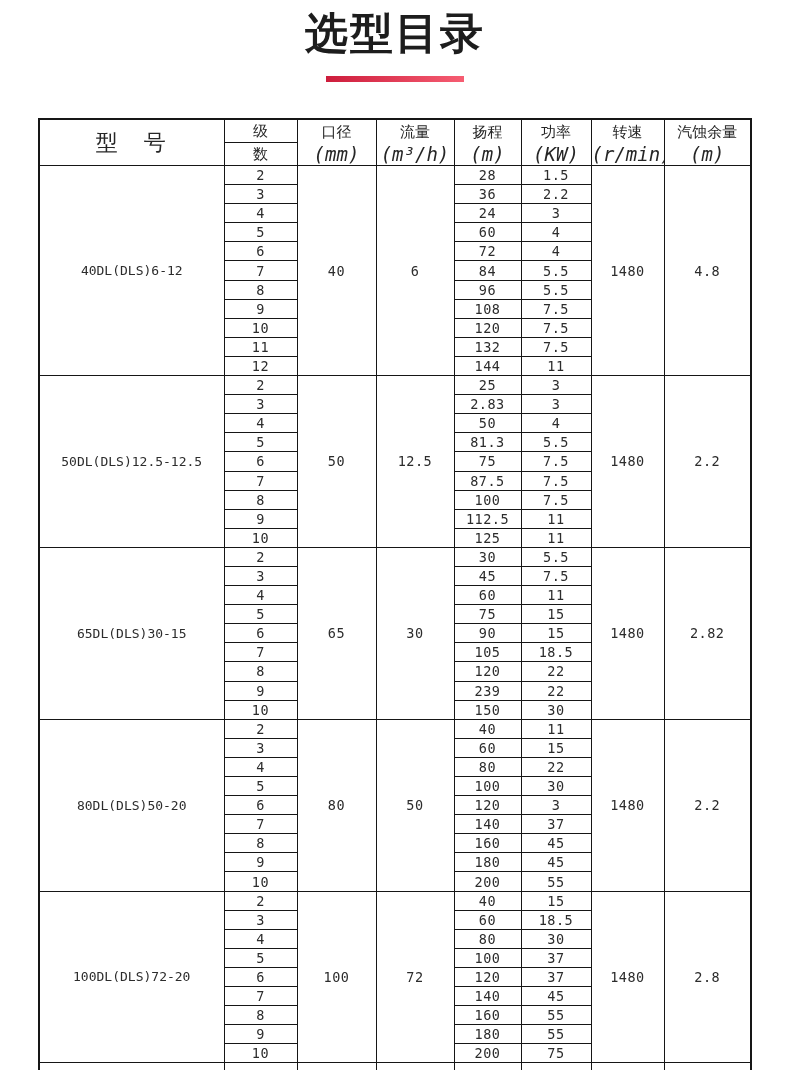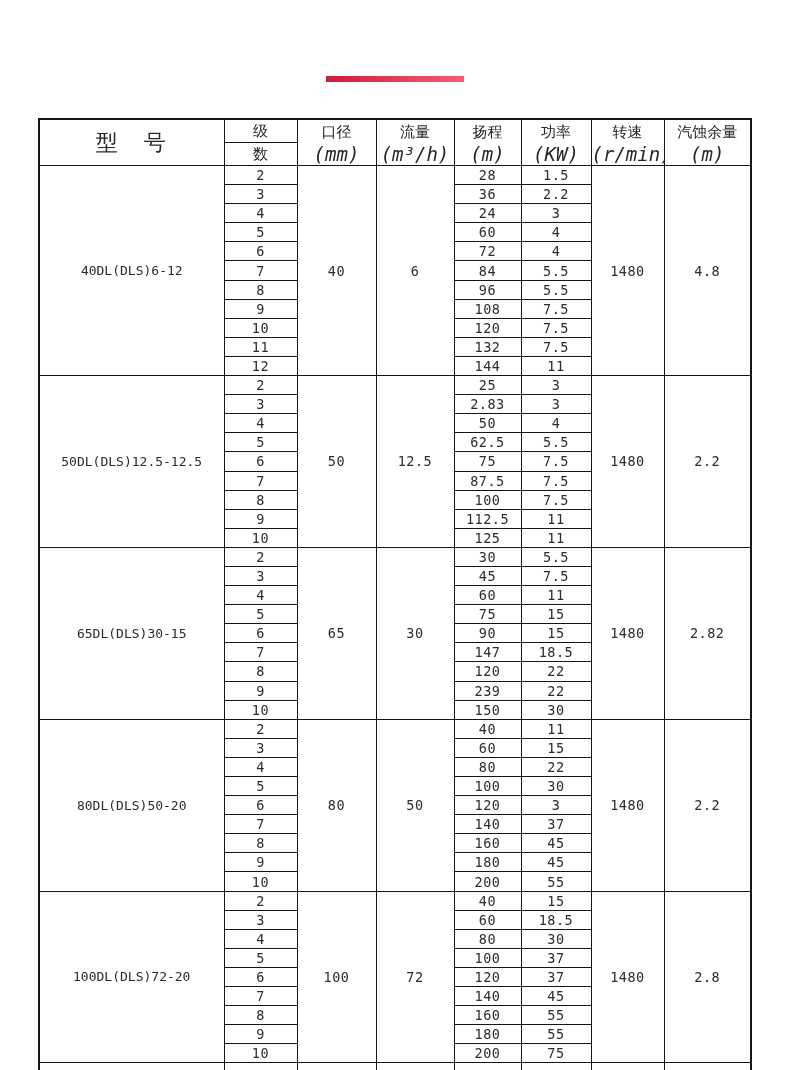--- a/index.html
+++ b/index.html
@@ -52,20 +52,21 @@
     color:#2c2c2c;
     letter-spacing:0.5px;
   }
   td.model{font-size:13px;letter-spacing:0;}
 </style>
 </head>
 <body>
 
 <div class="page">
 
+  <div class="title">选型目录</div>
   <div class="title-bar"></div>
 
   <table class="spec">
     <colgroup>
       <col style="width:185px">
       <col style="width:73px">
       <col style="width:79px">
       <col style="width:78px">
       <col style="width:67px">
       <col style="width:70px">
@@ -181,21 +182,21 @@
           <td class="c-head">2.83</td>
           <td class="c-power">3</td>
         </tr>
         <tr>
           <td class="c-stage">4</td>
           <td class="c-head">50</td>
           <td class="c-power">4</td>
         </tr>
         <tr>
           <td class="c-stage">5</td>
-          <td class="c-head">62.5</td>
+          <td class="c-head">81.3</td>
           <td class="c-power">5.5</td>
         </tr>
         <tr>
           <td class="c-stage">6</td>
           <td class="c-head">75</td>
           <td class="c-power">7.5</td>
         </tr>
         <tr>
           <td class="c-stage">7</td>
           <td class="c-head">87.5</td>
@@ -241,21 +242,21 @@
           <td class="c-head">75</td>
           <td class="c-power">15</td>
         </tr>
         <tr>
           <td class="c-stage">6</td>
           <td class="c-head">90</td>
           <td class="c-power">15</td>
         </tr>
         <tr>
           <td class="c-stage">7</td>
-          <td class="c-head">147</td>
+          <td class="c-head">105</td>
           <td class="c-power">18.5</td>
         </tr>
         <tr>
           <td class="c-stage">8</td>
           <td class="c-head">120</td>
           <td class="c-power">22</td>
         </tr>
         <tr>
           <td class="c-stage">9</td>
           <td class="c-head">239</td>

